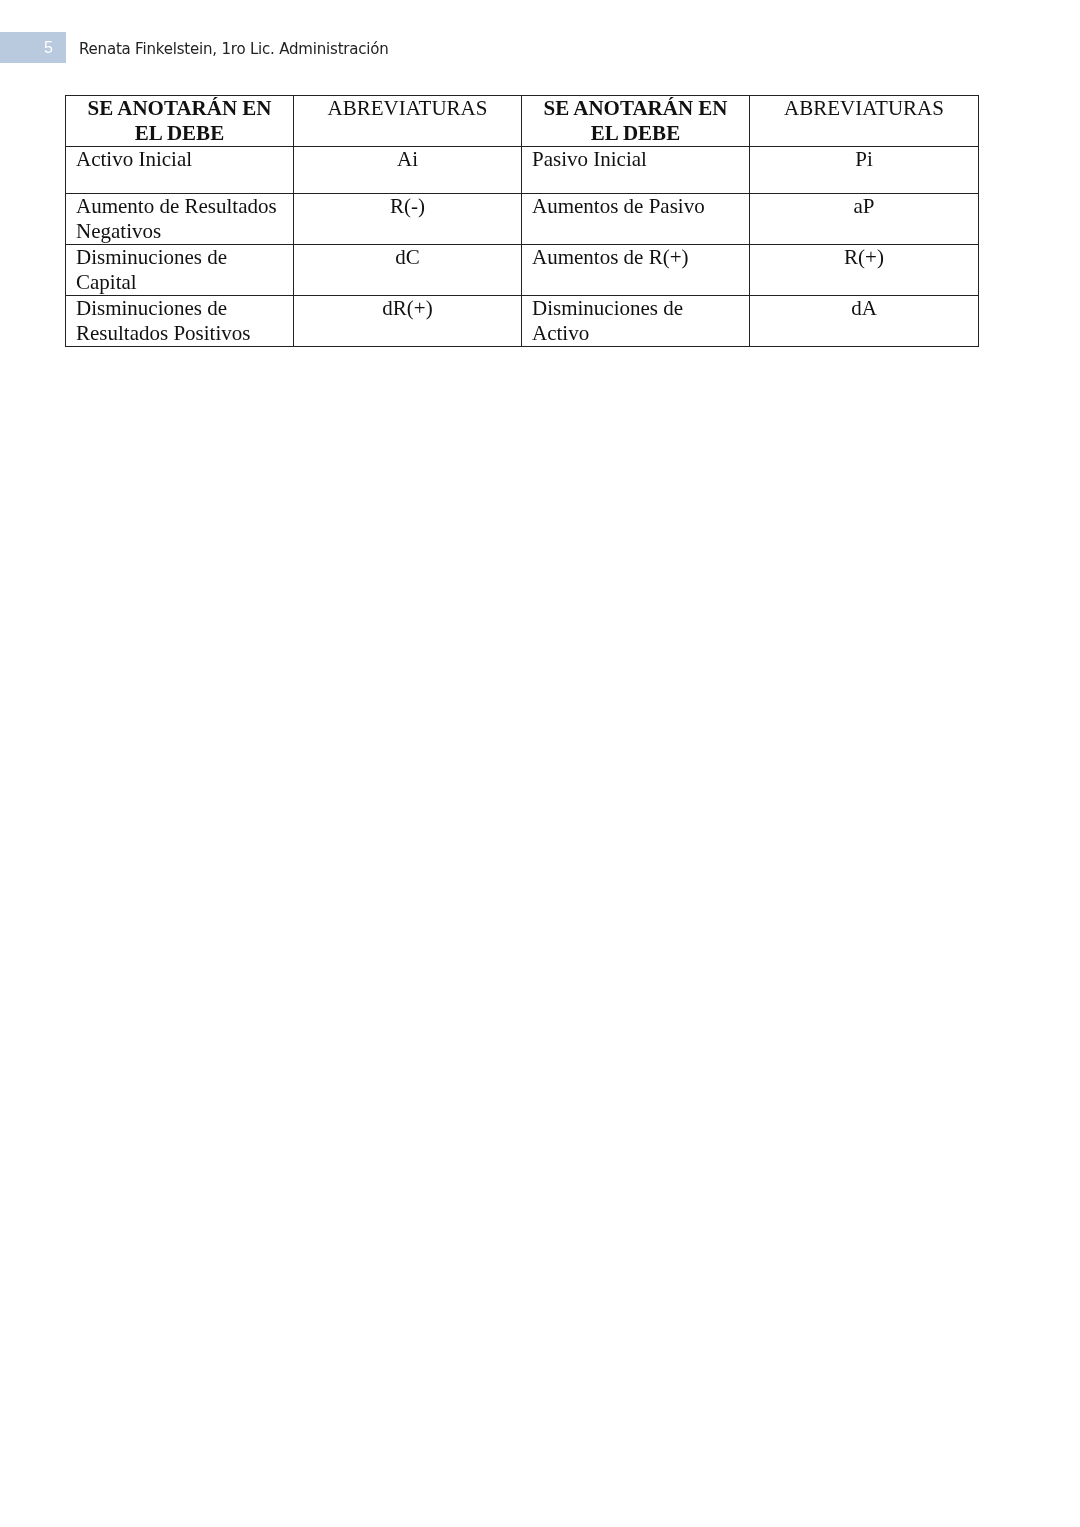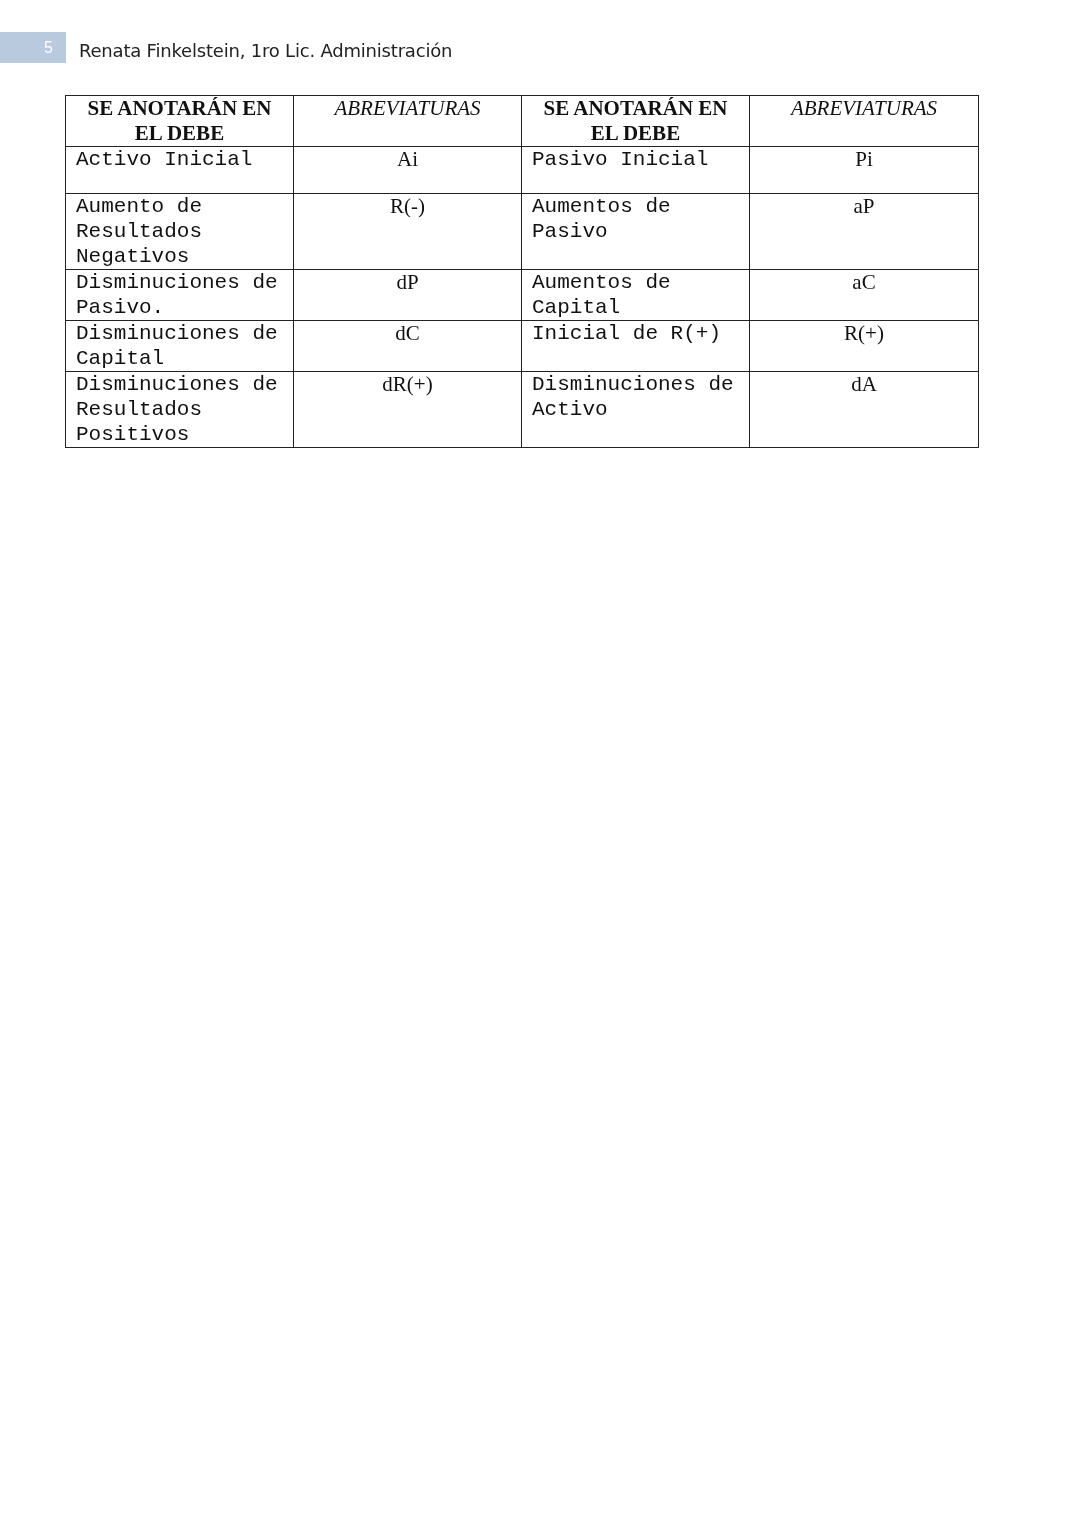--- a/index.html
+++ b/index.html
@@ -5,38 +5,38 @@
   html, body { margin: 0; padding: 0; background: #ffffff; }
   body { width: 1080px; height: 1527px; position: relative; overflow: hidden; }
   .page-num-box {
     position: absolute; left: 0; top: 32px; width: 66px; height: 31px;
     background: #b9c9de; color: #ffffff;
     font-family: "Liberation Sans", sans-serif; font-size: 16px;
     display: flex; align-items: center; justify-content: flex-end; padding-right: 13px; box-sizing: border-box;
   }
   .header-text {
     position: absolute; left: 79px; top: 40px;
-    font-family: "DejaVu Sans", sans-serif; font-size: 18px; color: #222;
+    font-family: "DejaVu Sans", sans-serif; font-size: 15px; color: #222;
     letter-spacing: -0.2px;
   }
   table.acct {
     position: absolute; left: 65px; top: 95px;
     border-collapse: collapse; width: 913px;
     font-family: "Liberation Serif", serif; font-size: 21px; color: #111;
     table-layout: fixed;
     padding-left: 12px;
   }
   table.acct td, table.acct th {
     border: 1.5px solid #222; vertical-align: top;
     padding: 0 10px; line-height: 25px; height: 50px; box-sizing: border-box;
   }
   table.acct th { font-weight: bold; text-align: center; height: 51px; }
-  table.acct th.abbr { font-weight: normal; font-style: italic; }
+  table.acct th.abbr { font-weight: normal; }
   table.acct td.abbr { text-align: center; font-weight: normal; }
-  table.acct td.desc { text-align: left; font-family: Liberation Mono, monospace; }
+  table.acct td.desc { text-align: left; }
   col.c1 { width: 228px; } col.c2 { width: 228px; } col.c3 { width: 228px; } col.c4 { width: 229px; }
   tr.tall td { height: 47px; }
 </style>
 </head>
 <body>
 
 <div class="page-num-box">5</div>
 <div class="header-text">Renata Finkelstein, 1ro Lic. Administración</div>
 
 <table class="acct">
@@ -61,29 +61,23 @@
       <td class="desc">Pasivo Inicial</td>
       <td class="abbr">Pi</td>
     </tr>
     <tr>
       <td class="desc">Aumento de Resultados Negativos</td>
       <td class="abbr">R(-)</td>
       <td class="desc">Aumentos de Pasivo</td>
       <td class="abbr">aP</td>
     </tr>
     <tr>
-      <td class="desc">Disminuciones de Pasivo.</td>
-      <td class="abbr">dP</td>
-      <td class="desc">Aumentos de Capital</td>
-      <td class="abbr">aC</td>
-    </tr>
-    <tr>
       <td class="desc">Disminuciones de Capital</td>
       <td class="abbr">dC</td>
-      <td class="desc">Inicial de R(+)</td>
+      <td class="desc">Aumentos de R(+)</td>
       <td class="abbr">R(+)</td>
     </tr>
     <tr>
       <td class="desc">Disminuciones de Resultados Positivos</td>
       <td class="abbr">dR(+)</td>
       <td class="desc">Disminuciones de Activo</td>
       <td class="abbr">dA</td>
     </tr>
   </tbody>
 </table>

